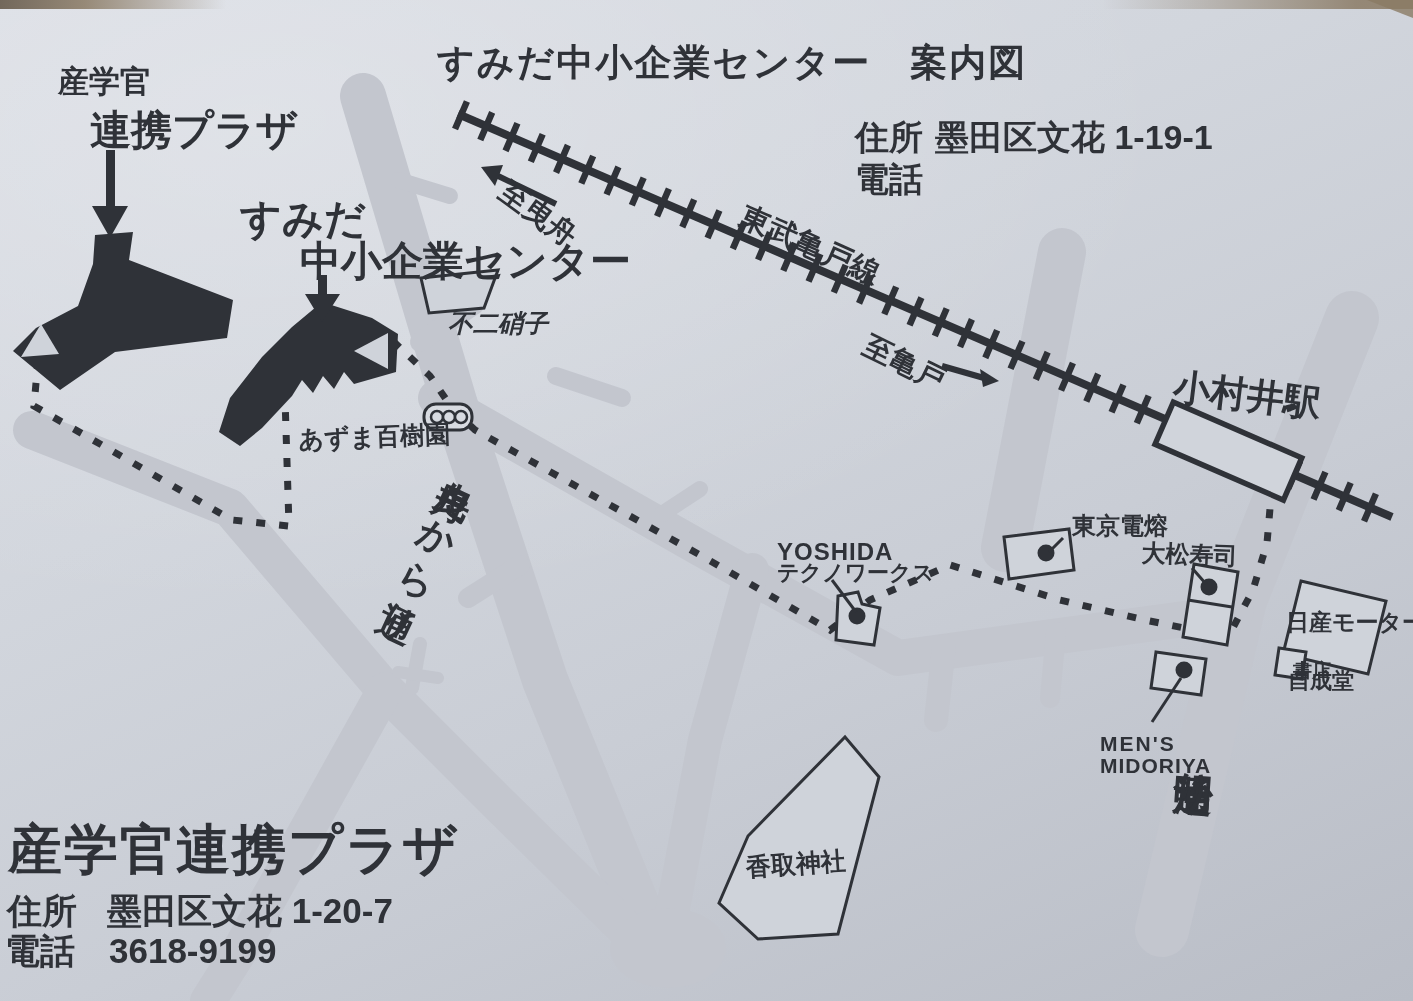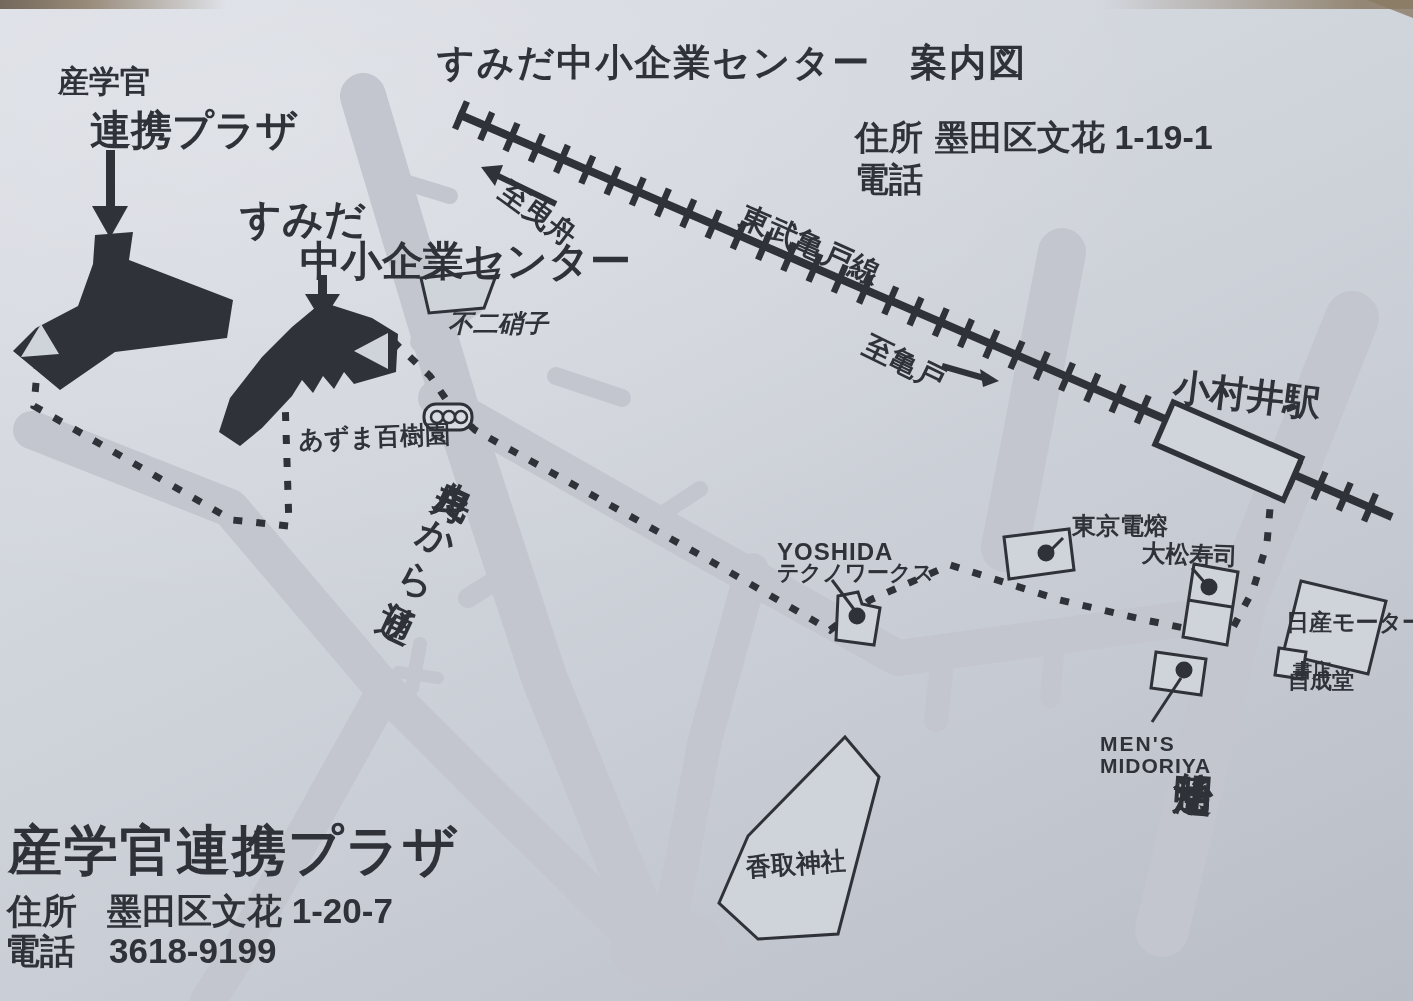--- a/index.html
+++ b/index.html
@@ -41,21 +41,21 @@
   .nissan{left:1286px;top:610px;font-size:23px;}
   .jiseido1{left:1288px;top:669px;font-size:22px;}
   .jiseido2{left:1293px;top:661px;font-size:19px;}
   .mens1{left:1100px;top:733px;font-size:21px;letter-spacing:2px;}
   .mens2{left:1100px;top:755px;font-size:21px;letter-spacing:1px;}
   .katori{left:745px;top:854px;font-size:25px;transform:rotate(-4deg);}
   .station{left:1176px;top:368px;font-size:37px;transform:rotate(7deg);}
   .tobu{left:748px;top:200px;font-size:30px;transform:rotate(24deg);}
   .to-hikifune{left:512px;top:176px;font-size:29px;transform:rotate(36deg);}
   .to-kameido{left:872px;top:330px;font-size:29px;transform:rotate(26deg);}
-  .b-name{left:8px;top:822px;font-size:54px;font-weight:900;letter-spacing:2px;}
+  .b-name{left:8px;top:822px;font-size:54px;font-weight:900;letter-spacing:2px;font-family:Liberation Serif, serif;}
   .b-addr{left:7px;top:893px;font-size:35px;}
   .b-phone{left:5px;top:933px;font-size:35px;}
   .b-addr .val{margin-left:30px;} .b-phone .val{margin-left:34px;}
 </style>
 </head>
 <body>
 
 <div class="stage">
 
   <svg class="map" width="1413" height="1001" viewBox="0 0 1413 1001">

